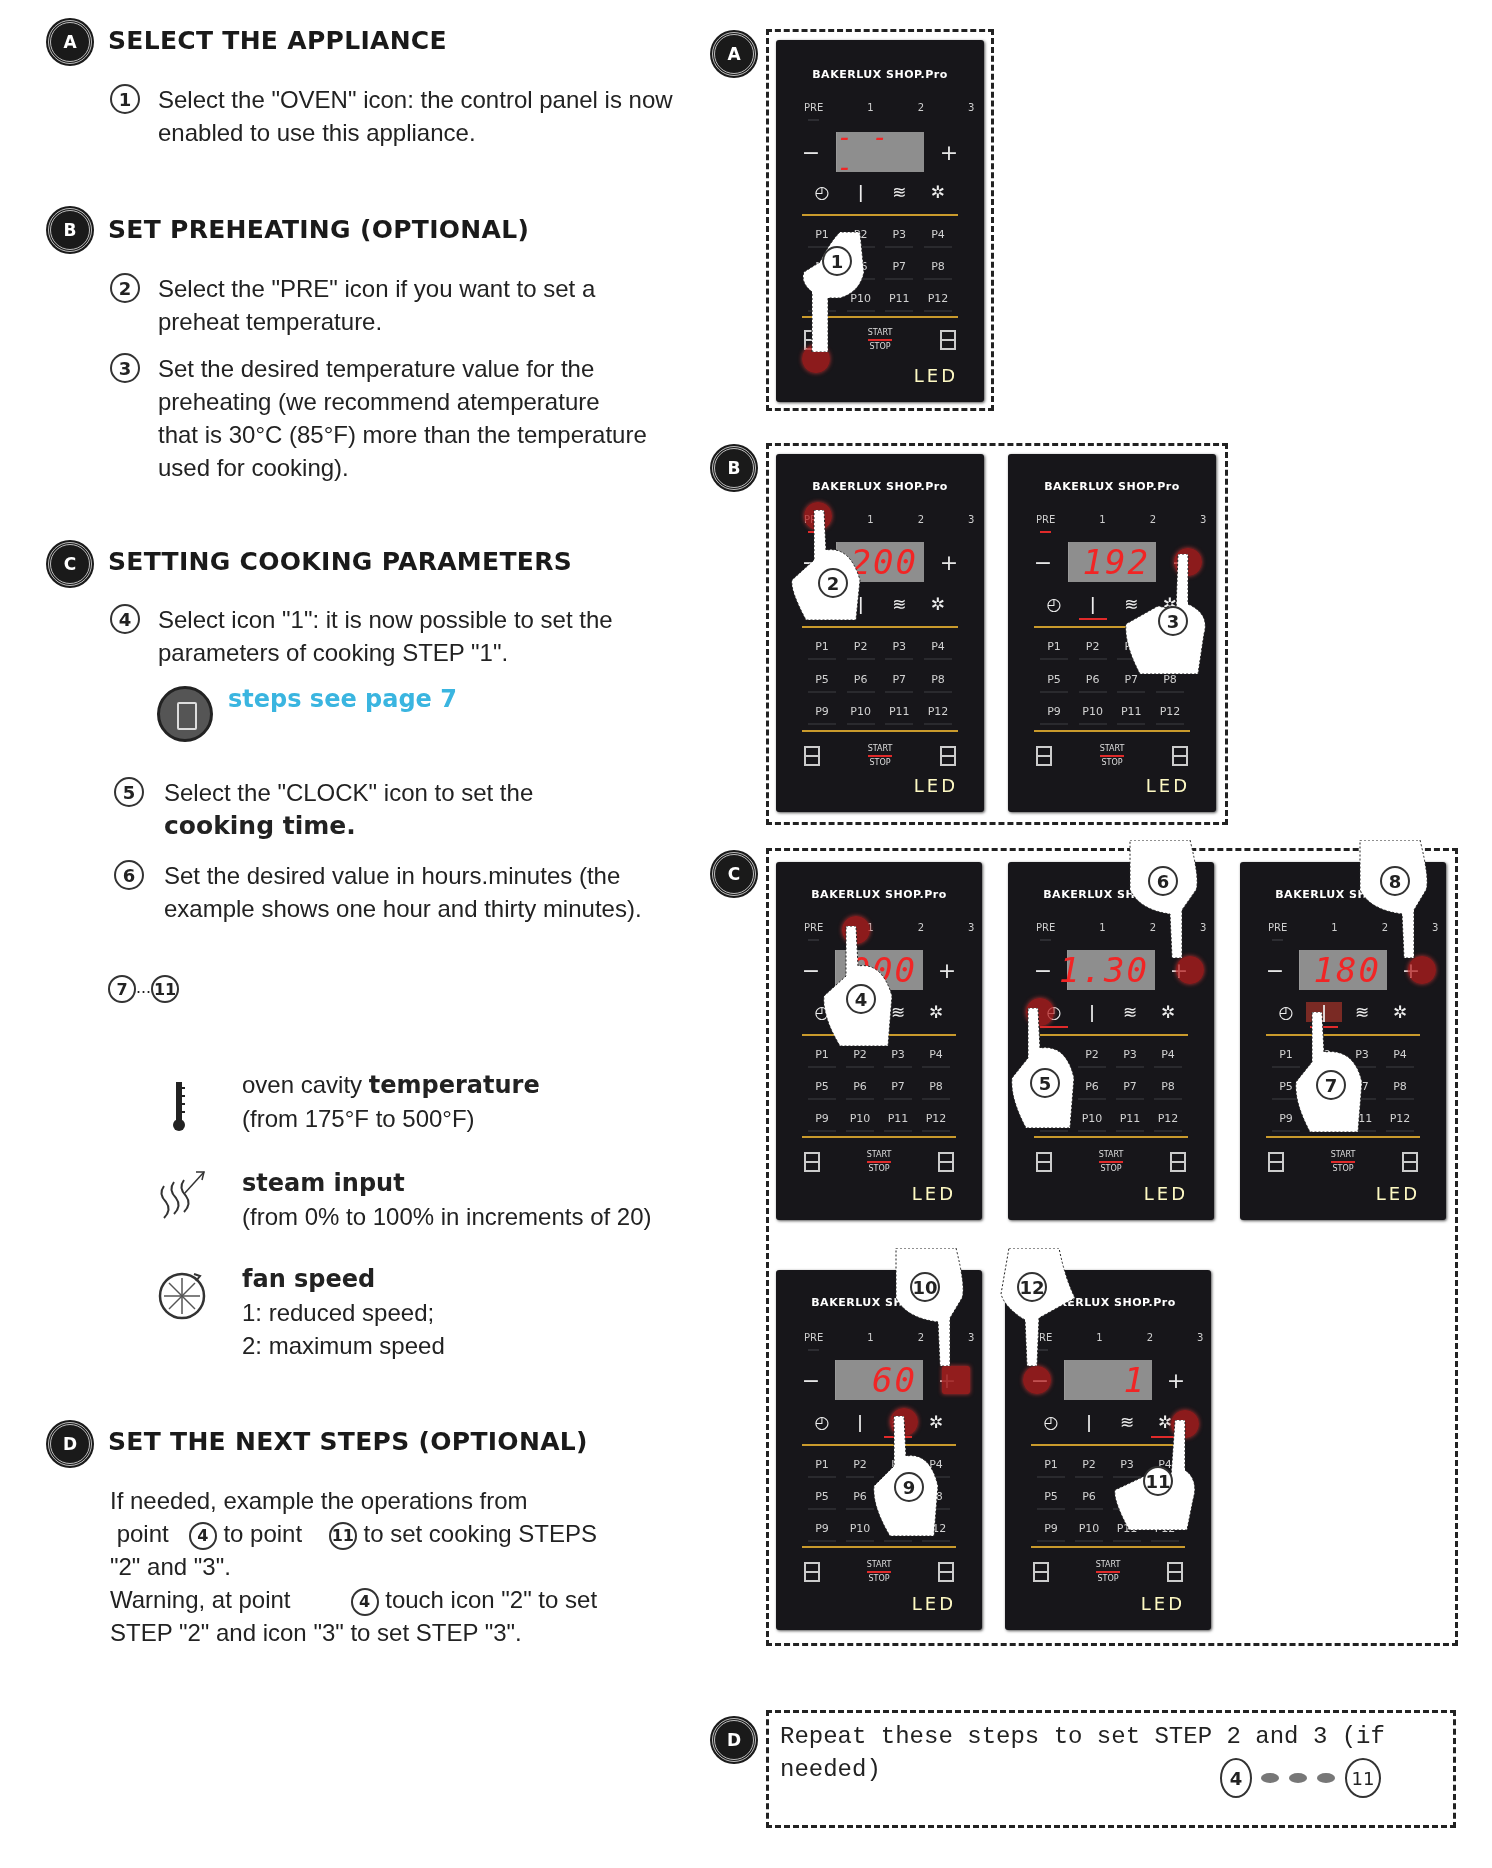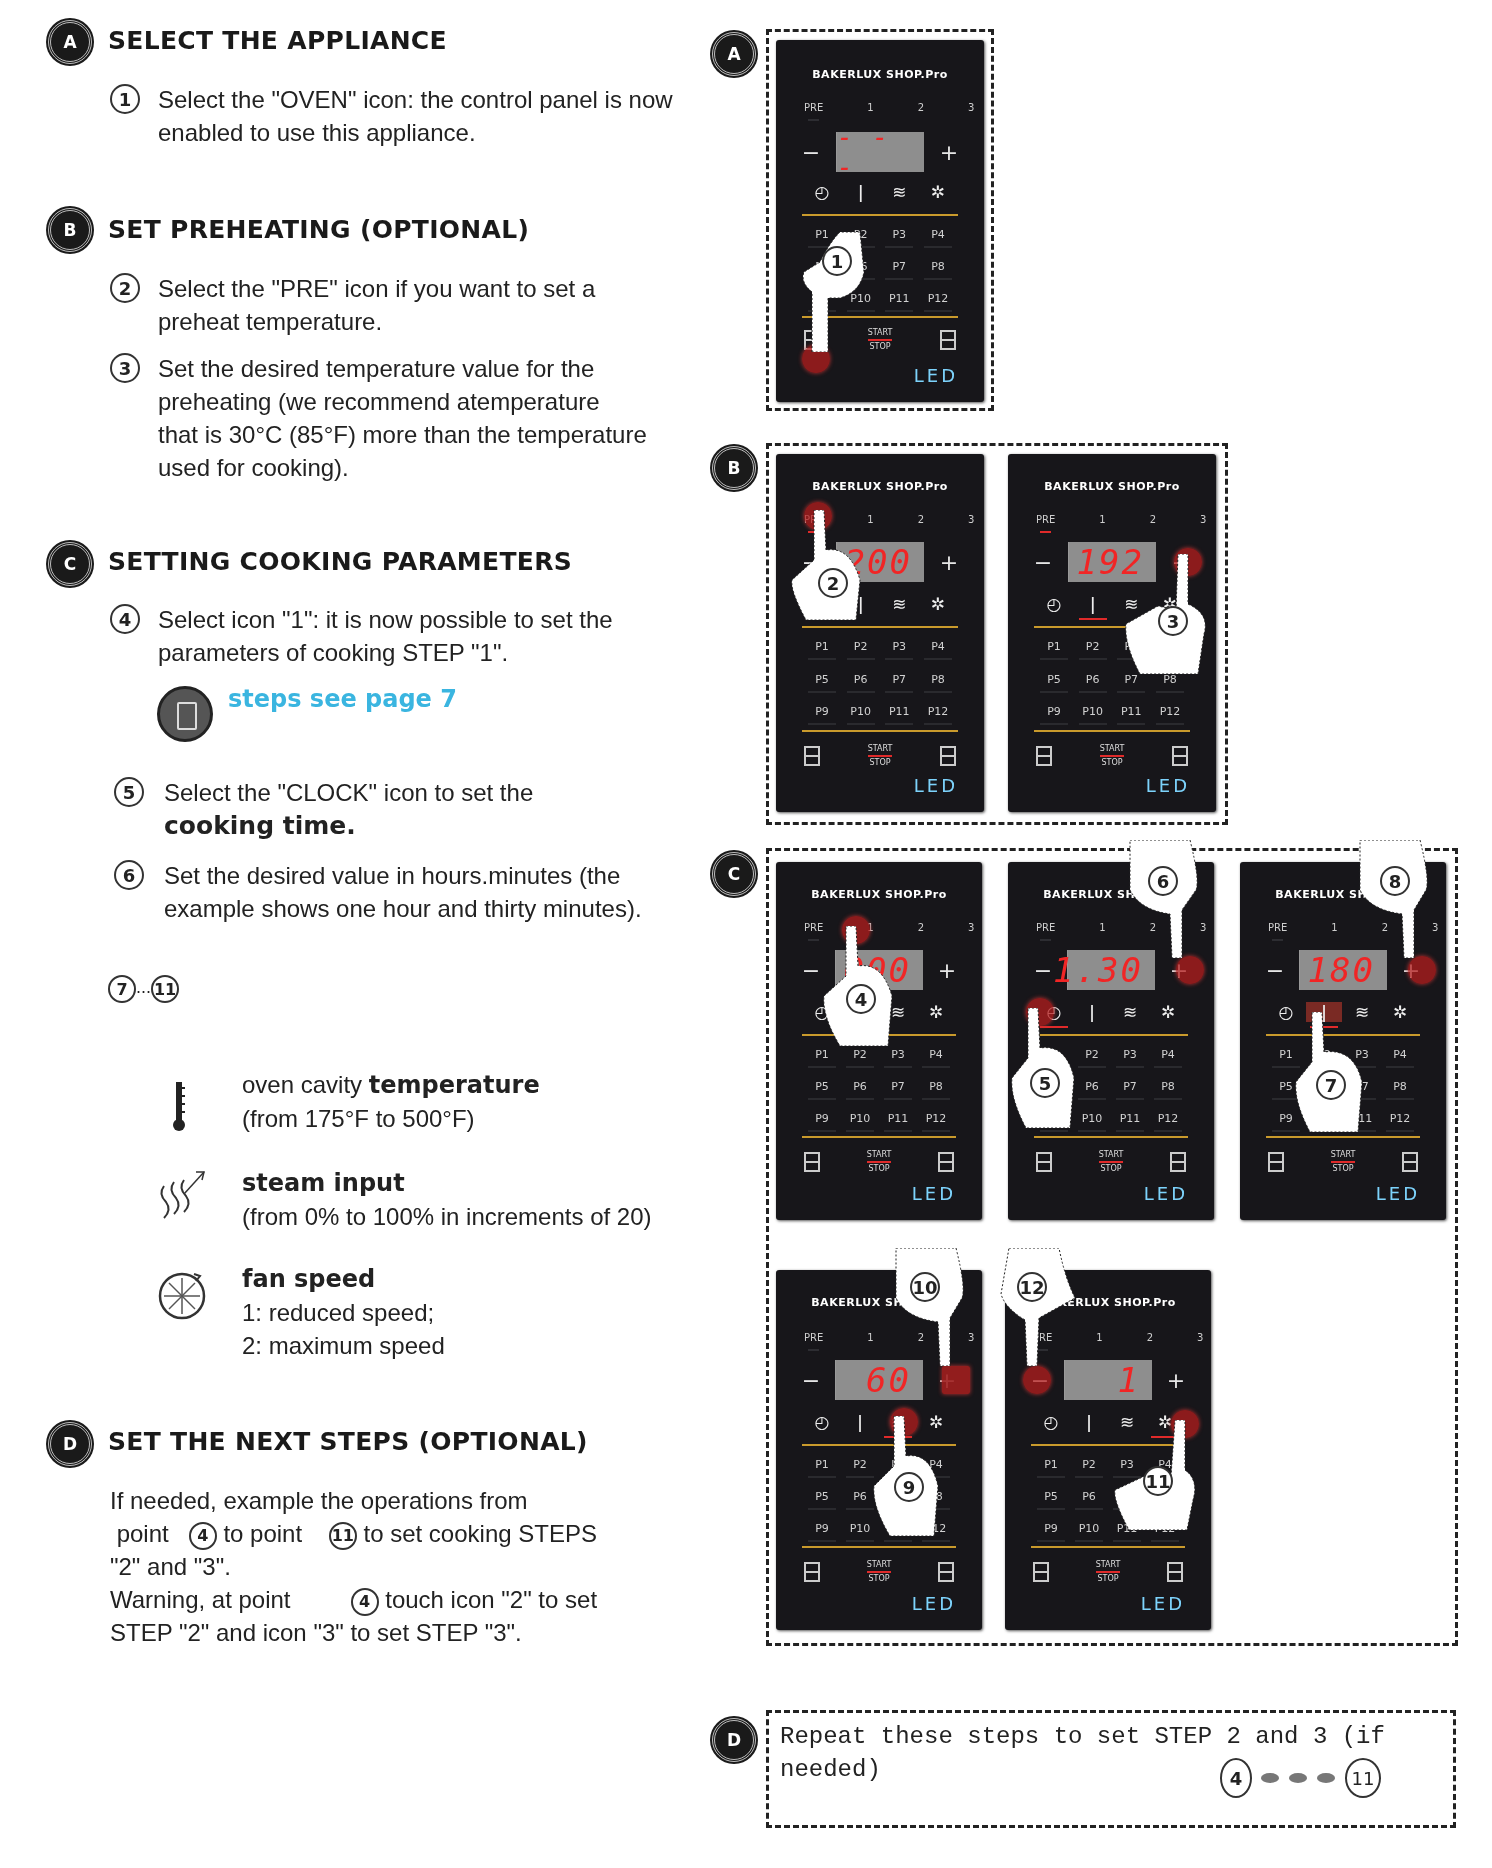--- a/index.html
+++ b/index.html
@@ -33,36 +33,36 @@
            font-family: "DejaVu Sans", sans-serif; }
   .brand { position: absolute; top: 26px; left: 0; right: 0; text-align: center; font-size: 11px; font-weight: bold;
            color: #fff; letter-spacing: 0.5px; }
   .row4 { position: absolute; left: 28px; right: 28px; display: flex; justify-content: space-between; gap: 44px; }
   .row4 > span { width: 36px; text-align: center; font-size: 10px; color: #cfcfcf; position: relative; }
   .row4 > span::after { content: ""; position: absolute; left: 4px; right: 4px; bottom: -8px; height: 2px; background: #2d2d32; }
   .row4 > span.on::after { background: #e02a2a; }
   .disp-row { position: absolute; left: 24px; right: 24px; display: flex; align-items: center; justify-content: space-between; }
   .pm { font-size: 22px; color: #e6e6e6; width: 22px; text-align: center; }
   .display { width: 88px; height: 40px; background: #8e8e8e; display: flex; align-items: center; justify-content: flex-end;
-             padding-right: 12px; font-family: "DejaVu Sans Mono", monospace; font-style: italic; font-size: 34px;
+             padding-right: 6px; font-family: "DejaVu Sans Mono", monospace; font-style: italic; font-size: 34px;
              color: #f12525; letter-spacing: 2px; border-left: 1px solid #999; }
   .display.dashes { justify-content: space-around; padding: 0; font-size: 26px; }
   .gold { position: absolute; left: 26px; right: 26px; height: 2px; background: #c99a2c; }
   .icon-row { position: absolute; left: 28px; right: 28px; display: flex; justify-content: space-between; }
   .icon-row > span { width: 36px; text-align: center; font-size: 17px; color: #eee; position: relative; }
   .icon-row > span.on::after { content: ""; position: absolute; left: 4px; right: 4px; bottom: -6px; height: 2px; background: #e02a2a; }
   .p-row { position: absolute; left: 28px; right: 28px; display: flex; justify-content: space-between; }
   .p-row > span { width: 36px; text-align: center; font-size: 11px; color: #d2d2d2; position: relative; }
   .p-row > span::after { content: ""; position: absolute; left: 4px; right: 4px; bottom: -7px; height: 2px; background: #2a2a2e; }
   .bottom-row { position: absolute; left: 28px; right: 28px; display: flex; justify-content: space-between; align-items: center; }
   .tray { width: 16px; height: 20px; border: 2px solid #ccc; position: relative; }
   .tray::after { content: ""; position: absolute; left: 0; right: 0; top: 7px; height: 2px; background: #ccc; }
   .startstop { font-size: 8px; text-align: center; color: #ddd; line-height: 10px; }
   .startstop i { display: block; height: 2px; background: #e02a2a; margin: 1px 0; }
-  .led { position: absolute; right: 26px; bottom: 16px; font-size: 18px; color: #7dd3fc; letter-spacing: 3px; }
+  .led { position: absolute; right: 26px; bottom: 16px; font-size: 18px; color: #fef9c3; letter-spacing: 3px; }
 
   
   .hand { position: absolute; width: 64px; height: 96px; pointer-events: none; }
   .touch { position: absolute; width: 28px; height: 28px; border-radius: 50%; background: rgba(180,30,30,0.75); box-shadow: 0 0 4px #b33; }
   .hand .n { position: absolute; left: 16px; top: 38px; }
 
   .dots span { display: inline-block; width: 18px; height: 10px; border-radius: 50%; background: #777; margin: 0 5px; vertical-align: middle; }
 </style>
 </head>
 <body>

